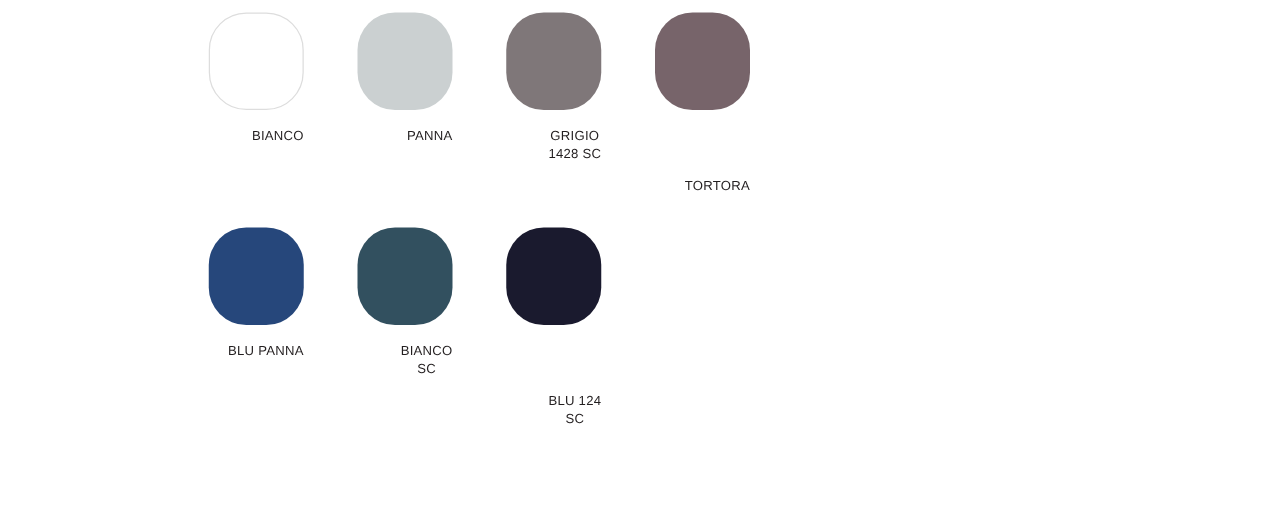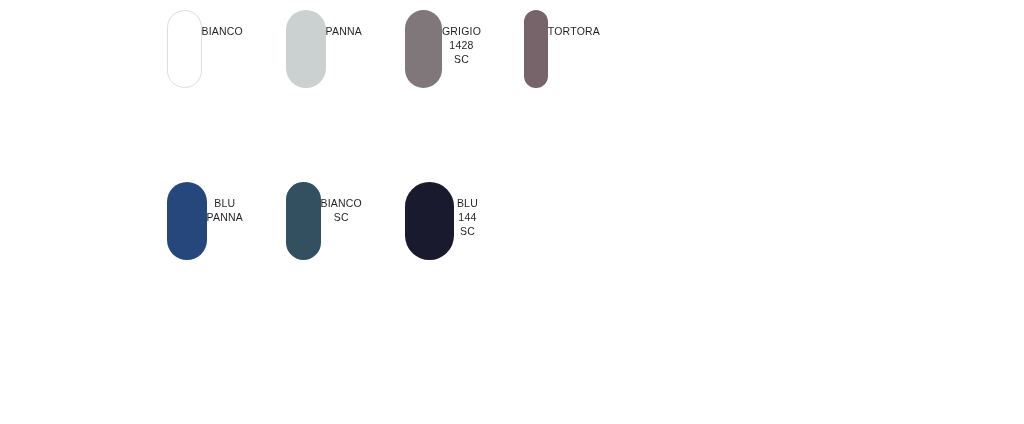--- a/index.html
+++ b/index.html
@@ -28,23 +28,24 @@
     flex-direction: row;
     align-items: flex-start;
   }
   #swatch-row-1 { top: 10px; }
   #swatch-row-2 { top: 182px; }
 
   .swatch-cell {
     width: 76px;
     margin-right: 43px;
     display: flex;
-    align-items: flex-start;
+    flex-direction: column;
+    align-items: flex-end;
   }
-  .swatch-cell:last-child { margin-right: 0; }
+  .swatch-cell:last-child { margin-right: 0; gap: 40px; }
 
   .swatch-chip {
     width: 76px;
     height: 78px;
     border-radius: 30px;
     box-sizing: border-box;
   }
   .swatch-chip.bordered {
     border: 1px solid #DDDDDD;
   }
@@ -88,17 +89,17 @@
         <div class="swatch-chip" style="background-color: rgb(38, 71, 123);"></div>
         <div class="swatch-label">BLU PANNA</div>
       </div>
       <div class="swatch-cell">
         <div class="swatch-chip" style="background-color: rgb(50, 80, 95);"></div>
         <div class="swatch-label">BIANCO
 SC</div>
       </div>
       <div class="swatch-cell">
         <div class="swatch-chip" style="background-color: rgb(26, 26, 46);"></div>
-        <div class="swatch-label">BLU 144
+        <div class="swatch-label">BLU 124
 SC</div>
       </div>
     </div>
 </div>
 
 </body></html>

